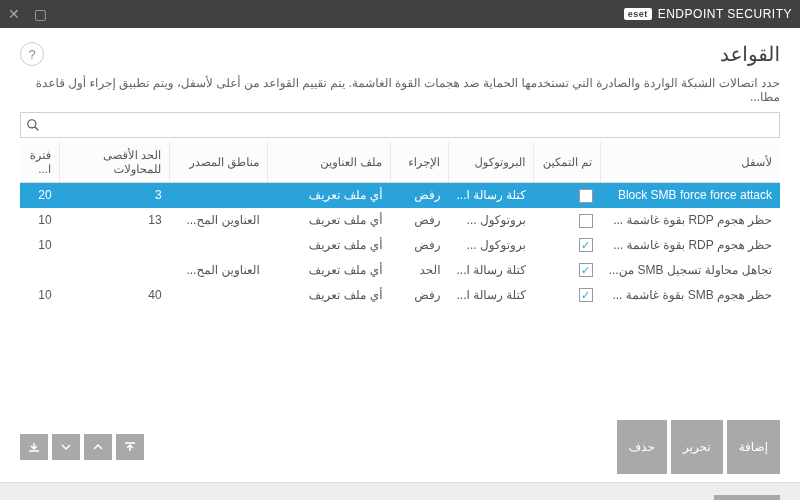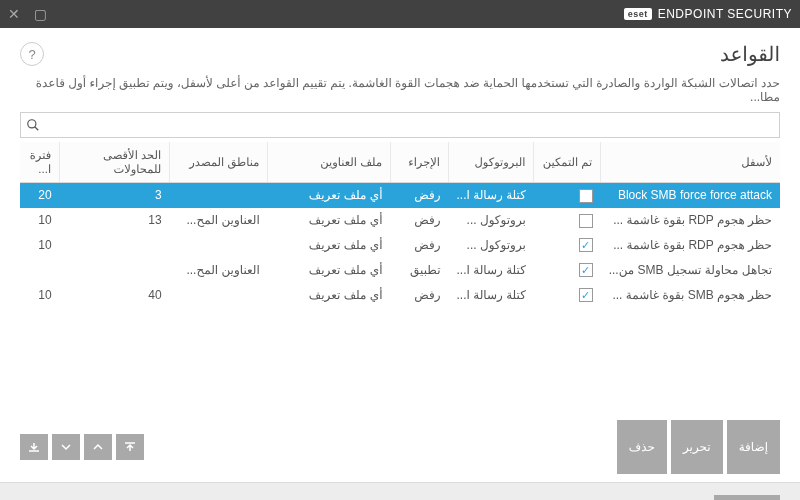--- a/index.html
+++ b/index.html
@@ -118,21 +118,21 @@
           <td class="col-action">رفض</td>
           <td class="col-profile">أي ملف تعريف</td>
           <td class="col-source"></td>
           <td class="col-maxattempts num"></td>
           <td class="col-period num">10</td>
         </tr>
         <tr>
           <td class="col-name">تجاهل محاولة تسجيل SMB من...</td>
           <td class="col-enabled"><span class="checkbox checked"></span></td>
           <td class="col-protocol">كتلة رسالة ا...</td>
-          <td class="col-action">تطبيق</td>
+          <td class="col-action">الحد</td>
           <td class="col-profile">أي ملف تعريف</td>
           <td class="col-source">العناوين المح...</td>
           <td class="col-maxattempts num"></td>
           <td class="col-period num"></td>
         </tr>
         <tr>
           <td class="col-name">حظر هجوم SMB بقوة غاشمة ...</td>
           <td class="col-enabled"><span class="checkbox checked"></span></td>
           <td class="col-protocol">كتلة رسالة ا...</td>
           <td class="col-action">رفض</td>

